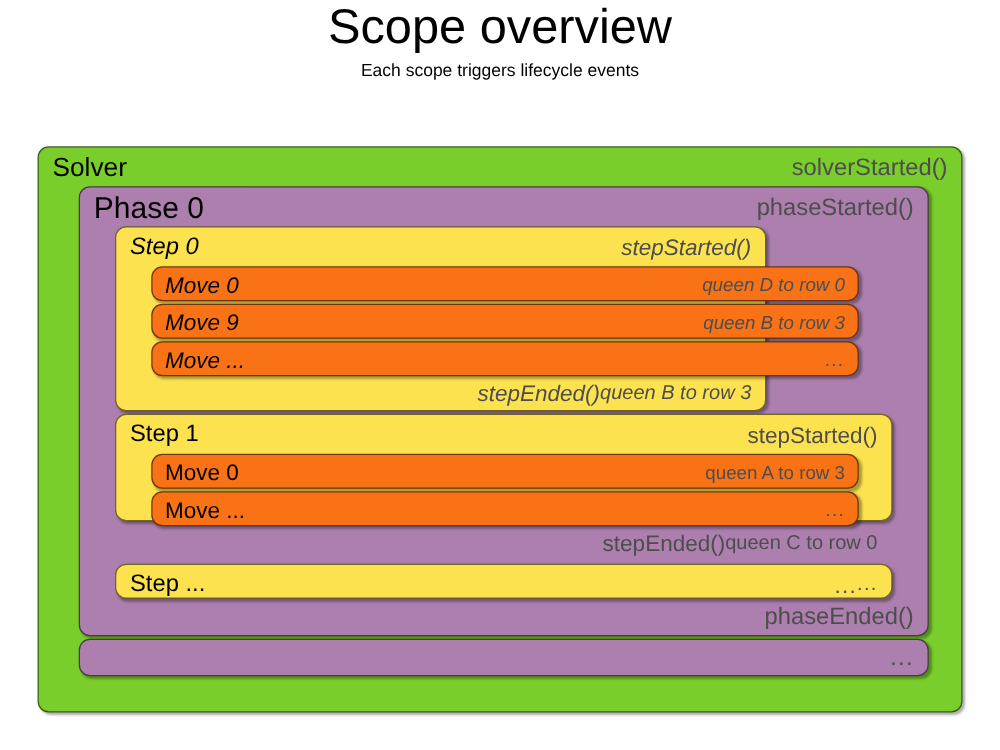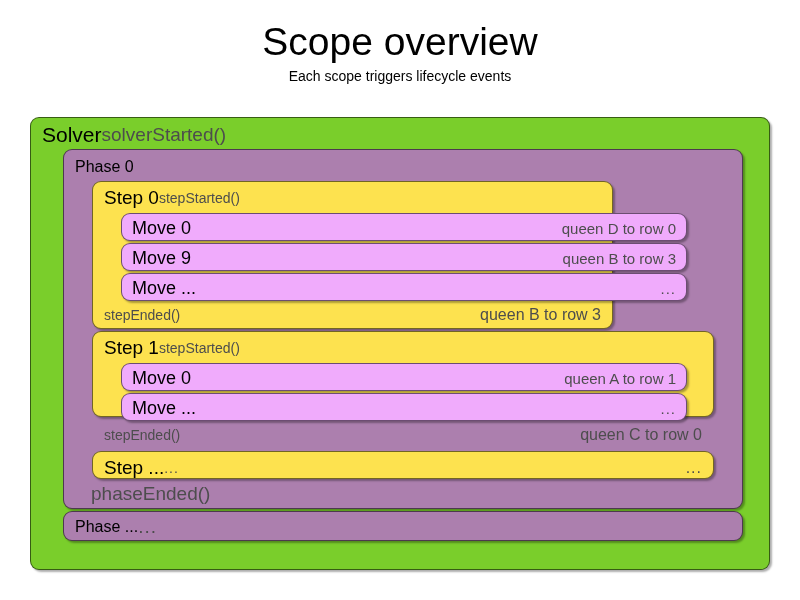--- a/index.html
+++ b/index.html
@@ -11,21 +11,20 @@
     width: 800px;
     height: 600px;
     font-family: "Liberation Sans", sans-serif;
     overflow: hidden;
     position: relative;
   }
 
   
   .title-block {
     text-align: center;
-    padding-top: 20px;
   }
   .main-title {
     font-size: 39px;
     font-weight: normal;
     color: #000000;
     line-height: 1.15;
     letter-spacing: 0px;
   }
   .subtitle {
     font-size: 14px;
@@ -40,62 +39,62 @@
     border-radius: 9px;
     border: 1px solid rgba(0,0,0,0.55);
     box-sizing: border-box;
     box-shadow: 2px 2px 2px rgba(0,0,0,0.32);
     padding-left: 24px;
   }
 
   .solver-scope  { background: #7ed321; background: #7ace2b; }
   .phase-scope   { background: #ac7fae; }
   .step-scope    { background: #fde24f; }
-  .move-scope    { background: #f0abfc; }
+  .move-scope    { background: #f97316; }
 
   
   .row {
     position: absolute;
     left: 0;
     right: 0;
     height: 30px;
     display: flex;
     align-items: center;
     box-sizing: border-box;
   }
   .row .left {
     flex: 0 0 auto;
     color: #000000;
     white-space: nowrap;
   }
   .row .center {
     flex: 1 1 auto;
-    text-align: left;
+    text-align: right;
     color: #4d4d4d;
     white-space: nowrap;
     overflow: hidden;
   }
   .row .right {
     flex: 0 0 auto;
     color: #4d4d4d;
     white-space: nowrap;
     text-align: right;
   }
 
   
   .lbl-solver .left  { font-size: 21px; padding-left: 11px; }
   .lbl-solver .center{ font-size: 19px; }
   .lbl-solver .right { font-size: 19px; padding-right: 11px; }
 
-  .lbl-phase  .left  { font-size: 16px; padding-left: 11px; }
+  .lbl-phase  .left  { font-size: 24px; padding-left: 11px; }
   .lbl-phase  .center{ font-size: 19px; }
   .lbl-phase  .right { font-size: 16px; padding-right: 11px; }
 
   .lbl-step   .left  { font-size: 19px; padding-left: 11px; }
-  .lbl-step   .center{ font-size: 14px; }
+  .lbl-step   .center{ font-size: 18px; }
   .lbl-step   .right { font-size: 16px; padding-right: 11px; }
 
   .lbl-move   .left  { font-size: 18px; padding-left: 10px; }
   .lbl-move   .center{ font-size: 16px; }
   .lbl-move   .right { font-size: 15px; padding-right: 10px; }
 
   .ell-small { font-size: 13px; letter-spacing: 1px; }
 </style>
 </head>
 <body>
@@ -110,24 +109,25 @@
   <div class="row lbl-solver" style="top:2px;">
     <span class="left">Solver</span>
     <span class="center">solverStarted()</span>
     <span class="right"></span>
   </div>
 
   <div class="scope phase-scope" style="left:32px; top:31px; width:680px; height:360px;">
 
     <div class="row lbl-phase" style="top:2px;">
       <span class="left">Phase 0</span>
+      <span class="center">phaseStarted()</span>
       <span class="right"></span>
     </div>
 
-    <div class="scope step-scope" style="left:28px; top:31px; width:521px; height:148px;">
+    <div class="scope step-scope" style="left:28px; top:31px; width:521px; height:148px;font-style:italic;">
 
       <div class="row lbl-step" style="top:1px;">
         <span class="left">Step 0</span>
         <span class="center">stepStarted()</span>
         <span class="right"></span>
       </div>
 
       <div class="scope move-scope" style="left:28px; top:31px; width:566px; height:28px;">
         <div class="row lbl-move" style="top:0px; height:28px;">
           <span class="left">Move 0</span>
@@ -164,21 +164,21 @@
       <div class="row lbl-step" style="top:1px;">
         <span class="left">Step 1</span>
         <span class="center">stepStarted()</span>
         <span class="right"></span>
       </div>
 
       <div class="scope move-scope" style="left:28px; top:31px; width:566px; height:28px;">
         <div class="row lbl-move" style="top:0px; height:28px;">
           <span class="left">Move 0</span>
           <span class="center"></span>
-          <span class="right">queen A to row 1</span>
+          <span class="right">queen A to row 3</span>
         </div>
       </div>
 
       <div class="scope move-scope" style="left:28px; top:61px; width:566px; height:28px;">
         <div class="row lbl-move" style="top:0px; height:28px;">
           <span class="left">Move ...</span>
           <span class="center"></span>
           <span class="right ell-small">...</span>
         </div>
       </div>
@@ -200,19 +200,18 @@
 
     <div class="row lbl-phase" style="top:329px;margin-left:16px;">
       <span class="left"></span>
       <span class="center">phaseEnded()</span>
       <span class="right"></span>
     </div>
   </div>
 
   <div class="scope phase-scope" style="left:32px; top:393px; width:680px; height:30px;">
     <div class="row lbl-phase" style="top:0px; height:30px;">
-      <span class="left">Phase ...</span>
       <span class="center ell-small">...</span>
       <span class="right"></span>
     </div>
   </div>
 
 </div>
 
 </body></html>

